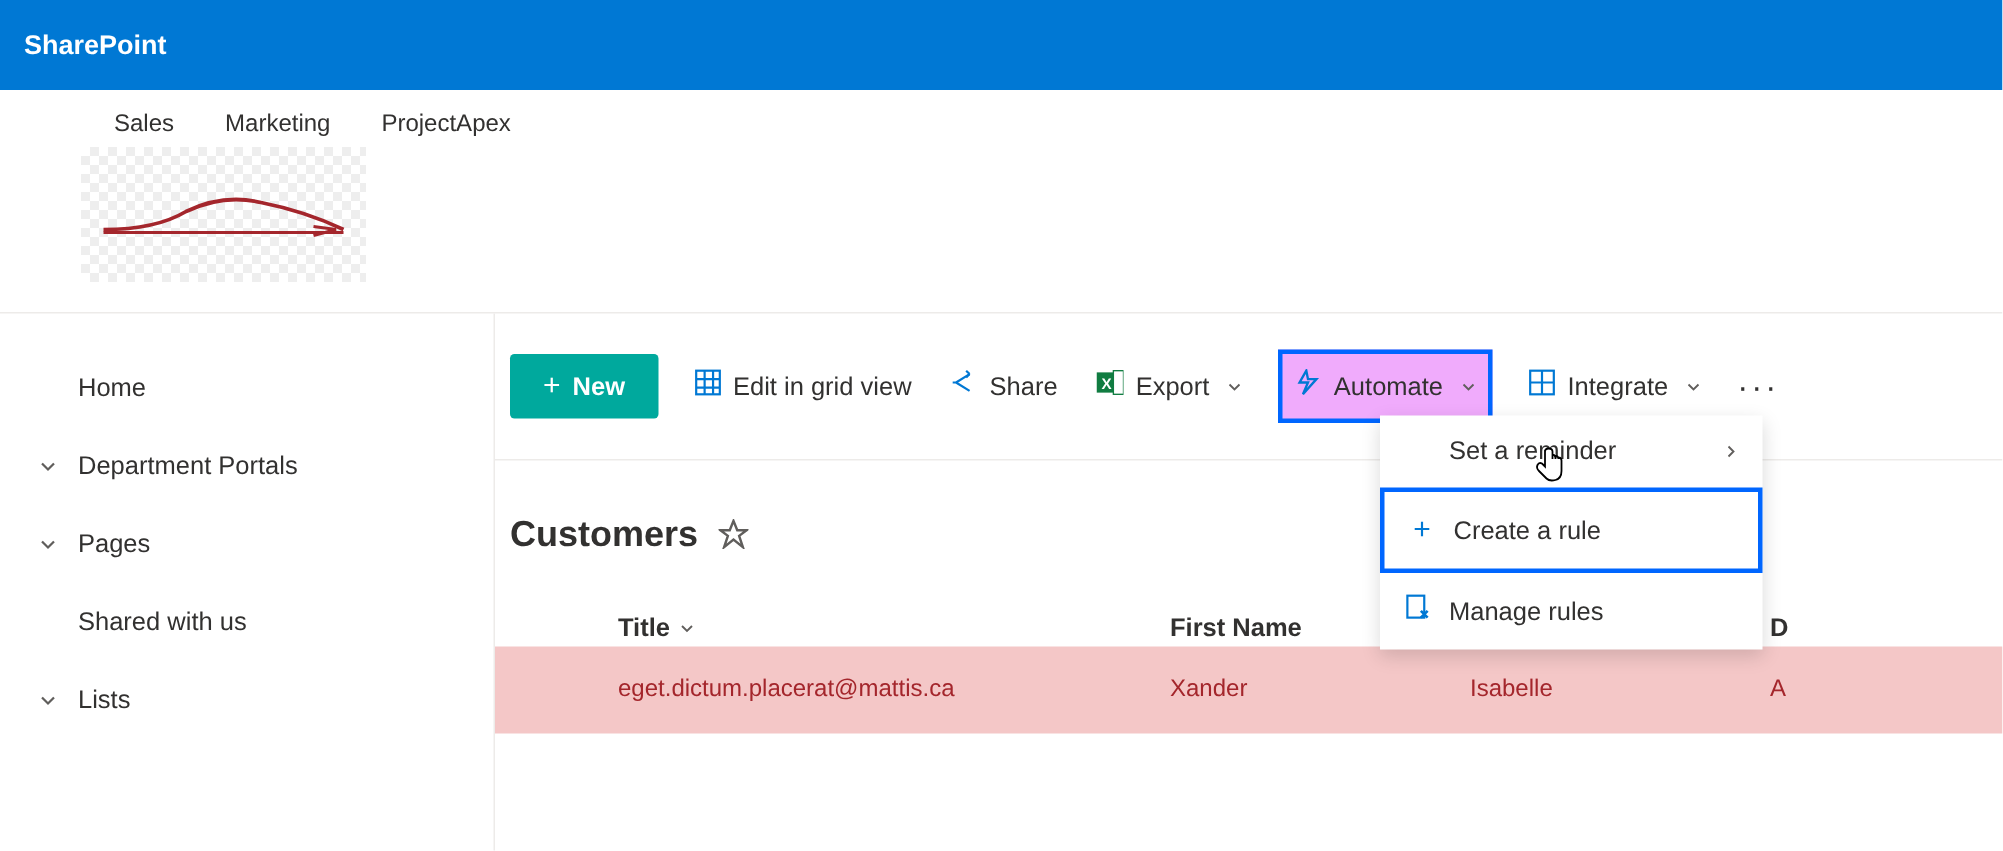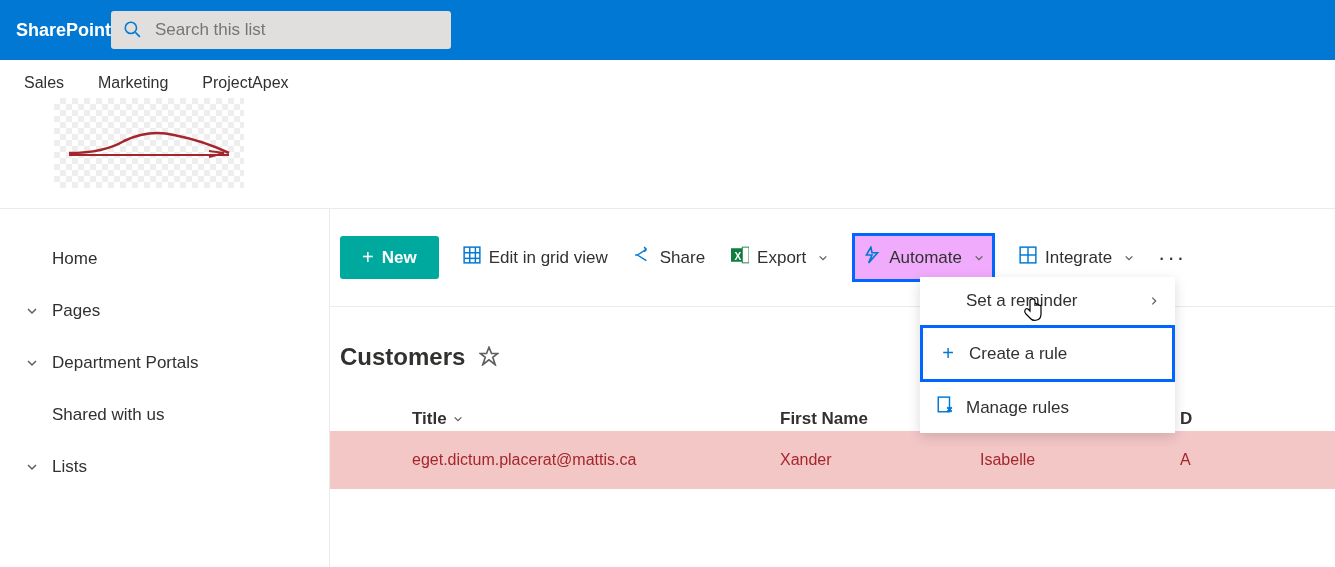--- a/index.html
+++ b/index.html
@@ -4,21 +4,21 @@
 <style>
   * { margin: 0; padding: 0; box-sizing: border-box; }
   body { font-family: "Segoe UI", Arial, sans-serif; font-size: 14px; color: #323130; width: 1335px; height: 567px; overflow: hidden; background: #fff; }
 
   .header { background: #0078d4; height: 60px; display: flex; align-items: center; padding: 0 16px; }
   .header-title { color: #fff; font-weight: 600; font-size: 18px; }
   .search-box { background: #e1dfdd; width: 340px; height: 38px; border-radius: 3px; display: flex; align-items: center; padding: 0 12px; margin-right: -2px; }
   .search-box svg { margin-right: 14px; }
   .search-input { border: none; background: transparent; outline: none; font-size: 17px; color: #605e5c; width: 100%; }
 
-  .breadcrumb { display: flex; align-items: center; padding: 14px 24px 6px; font-size: 16px; color: #323130; gap: 34px; }
+  .breadcrumb { display: flex; align-items: center; padding: 14px 76px 6px; font-size: 16px; color: #323130; gap: 34px; }
   .breadcrumb span { color: #323130; }
 
   .site-logo { margin: 0 54px 20px; width: 190px; height: 90px; display:flex; align-items:center; justify-content:center;
     background-image: linear-gradient(45deg, #eee 25%, transparent 25%), linear-gradient(-45deg, #eee 25%, transparent 25%), linear-gradient(45deg, transparent 75%, #eee 75%), linear-gradient(-45deg, transparent 75%, #eee 75%);
     background-size: 12px 12px; background-position: 0 0, 0 6px, 6px -6px, -6px 0px; }
   .site-logo svg { width: 170px; height: 40px; }
 
   .divider { border-top: 1px solid #edebe9; }
 
   .main-wrap { display: flex; }
@@ -56,29 +56,20 @@
   .dd-item .left { display: flex; align-items: center; gap: 12px; }
   .dd-highlight { border: 3px solid #0066ff; }
 
   .cursor-pointer-hand { position: absolute; top: 88px; left: 692px; pointer-events:none; }
 </style>
 </head>
 <body>
 
 <div class="header">
   <div class="header-title">SharePoint</div>
-  <div class="search-box">
-    <span>
-      <svg width="18" height="18" viewBox="0 0 16 16" fill="none" stroke="#0078d4" stroke-width="1.4">
-          <circle cx="7" cy="7" r="5"></circle>
-          <line x1="11" y1="11" x2="15" y2="15"></line>
-        </svg>
-    </span>
-    <input class="search-input" placeholder="Search this list" style="">
-  </div>
 </div>
 
 <div class="breadcrumb">
   <span>Sales</span>
   <span>Marketing</span>
   <span>ProjectApex</span>
 </div>
 
 <div class="site-logo">
   <svg viewBox="0 0 170 40">
@@ -95,29 +86,29 @@
   <div class="sidebar">
     <div class="nav-item nav-indent">
       <span>Home</span>
     </div>
     <div class="nav-item">
       <span class="nav-chevron">
         <svg width="12" height="12" viewBox="0 0 12 12">
             <path d="M2 4 L6 8 L10 4" stroke="#605e5c" stroke-width="1.5" fill="none"></path>
           </svg>
       </span>
-      <span>Pages</span>
+      <span>Department Portals</span>
     </div>
     <div class="nav-item">
       <span class="nav-chevron">
         <svg width="12" height="12" viewBox="0 0 12 12">
             <path d="M2 4 L6 8 L10 4" stroke="#605e5c" stroke-width="1.5" fill="none"></path>
           </svg>
       </span>
-      <span>Department Portals</span>
+      <span>Pages</span>
     </div>
     <div class="nav-item nav-indent">
       <span>Shared with us</span>
     </div>
     <div class="nav-item">
       <span class="nav-chevron">
         <svg width="12" height="12" viewBox="0 0 12 12">
             <path d="M2 4 L6 8 L10 4" stroke="#605e5c" stroke-width="1.5" fill="none"></path>
           </svg>
       </span>

